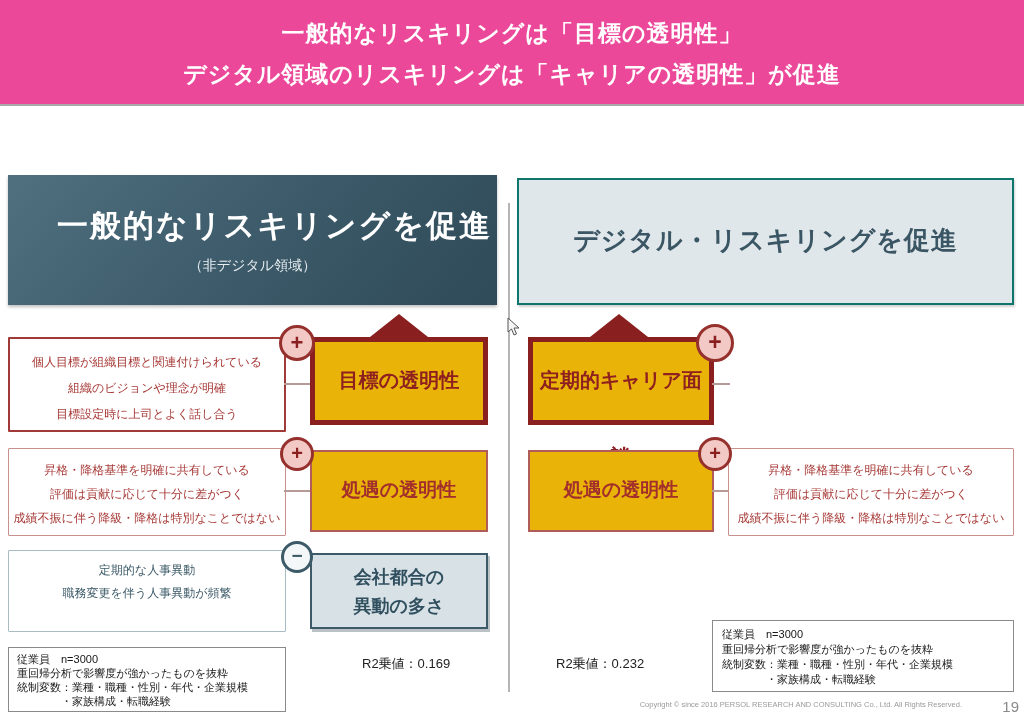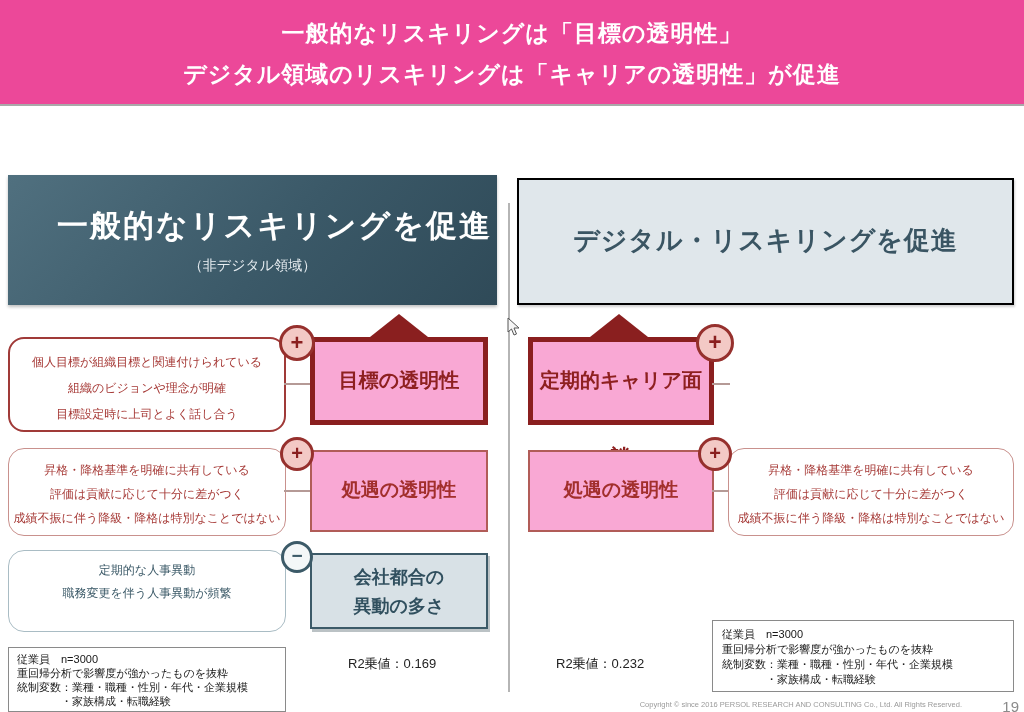--- a/index.html
+++ b/index.html
@@ -16,44 +16,44 @@
   
   .source { position:absolute; top:131px; right:14px; font-size:11px; color:#3a3a3a; }
 
   
   .hdrL { position:absolute; left:8px; top:175px; width:489px; height:130px; text-align:center;
           background:linear-gradient(130deg,#50707f 0%,#3b5968 55%,#2f4a58 100%);
           color:#fff; padding-top:30px; box-shadow:0 2px 3px rgba(0,0,0,.25); }
   .hdrL .t { font-size:31px; font-weight:bold; letter-spacing:2px;margin-left:44px; }
   .hdrL .s { font-size:14px; margin-top:10px; color:#e8eef2; }
   .hdrR { position:absolute; left:517px; top:178px; width:497px; height:127px;
-          background:#e0e7eb; border:2px solid #000000; color:#3a5563; text-align:center;
+          background:#e0e7eb; border:2px solid #0f766e; color:#3a5563; text-align:center;
           font-size:26px; font-weight:bold; line-height:121px; letter-spacing:1px;
           box-shadow:1px 2px 2px rgba(0,0,0,.18); }
 
   .divider { position:absolute; left:508px; top:203px; width:2px; height:489px; background:#b5b5b5; }
 
   
-  .ibox { position:absolute; background:#fff; border-radius:16px; text-align:center; }
+  .ibox { position:absolute; background:#fff; border-radius:1px; text-align:center; }
   .ibox .ln { display:block; }
   .red-t { color:#a63936; font-size:12px; }
   .teal-t { color:#3c5a68; font-size:12px; }
   #l1i { left:8px;  top:337px; width:278px; height:95px; border:2px solid #a03a38; padding-top:10px; }
   #l1i .ln { line-height:26px; }
   #l2i { left:8px;  top:448px; width:278px; height:88px; border:1.5px solid #c9918d; padding-top:9px; }
   #l2i .ln { line-height:24px; }
   #l3i { left:8px;  top:550px; width:278px; height:82px; border:1.5px solid #a9bcc4; padding-top:8px; }
   #l3i .ln { line-height:23px; }
   #r1i { left:728px; top:337px; width:286px; height:95px; border:2px solid #a03a38; border-radius:10px; padding-top:10px; }
   #r1i .ln { line-height:26px; }
   #r2i { left:728px; top:448px; width:286px; height:88px; border:1.5px solid #c9918d; padding-top:9px; }
   #r2i .ln { line-height:24px; }
 
   
-  .lbox { position:absolute; background:#f9a8d4; text-align:center; font-weight:bold; }
+  .lbox { position:absolute; background:#eab308; text-align:center; font-weight:bold; }
   #l1L { left:310px; top:337px; width:178px; height:88px; border:5px solid #8a1f1f; color:#8e2020; font-size:20px; line-height:76px; }
   #l2L { left:310px; top:450px; width:178px; height:82px; border:2px solid #b15c58; color:#a22f2c; font-size:19px; line-height:76px; }
   #l3L { left:310px; top:553px; width:178px; height:76px; border:2px solid #3c5a68; background:#d8e1e6;
          color:#31505f; font-size:18px; line-height:29px; padding-top:8px;
          box-shadow:2px 3px 0 rgba(45,65,75,.32); }
   #r1L { left:528px; top:337px; width:186px; height:88px; border:5px solid #8a1f1f; color:#8e2020; font-size:20px; line-height:76px; }
   #r2L { left:528px; top:450px; width:186px; height:82px; border:2px solid #b15c58; color:#a22f2c; font-size:19px; line-height:76px; }
 
   
   .circ { position:absolute; border-radius:50%; text-align:center; font-weight:bold; z-index:5; }
@@ -73,21 +73,21 @@
 
   
   .dash { position:absolute; height:2px; background:#b59a96; }
   #d-l1 { left:284px; top:383px; width:28px; }
   #d-l2 { left:284px; top:490px; width:28px; }
   #d-r1 { left:712px; top:383px; width:18px; }
   #d-r2 { left:712px; top:490px; width:18px; }
 
   
   .r2 { position:absolute; font-size:13px; color:#222; }
-  #lr2 { left:348px; top:655px; }
+  #lr2 { left:362px; top:655px; }
   #rr2 { left:556px; top:655px; }
 
   
   .note { position:absolute; background:#fff; border:1px solid #8a8a8a; font-size:11px; color:#161616; }
   #noteL { left:8px;  top:647px; width:278px; height:65px; padding:4px 8px; line-height:14px; }
   #noteR { left:712px; top:620px; width:302px; height:72px; padding:6px 9px; line-height:15px; }
 
   
   .copyright { position:absolute; right:62px; top:700px; font-size:7.5px; color:#9a9a9a; }
   .pagenum   { position:absolute; right:5px;  top:698px; font-size:15px;  color:#8a8a8a; }

